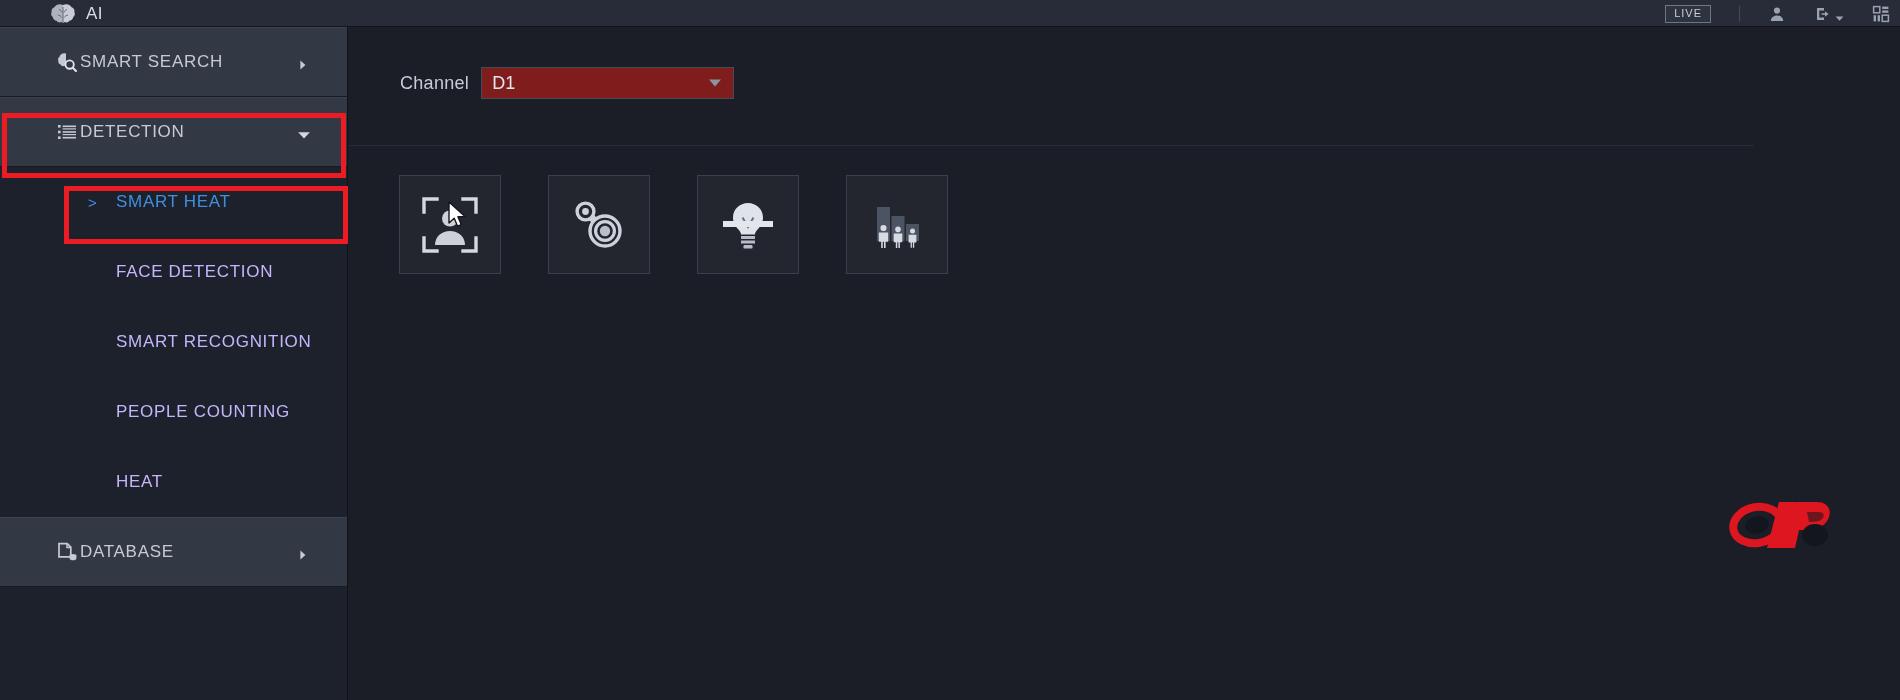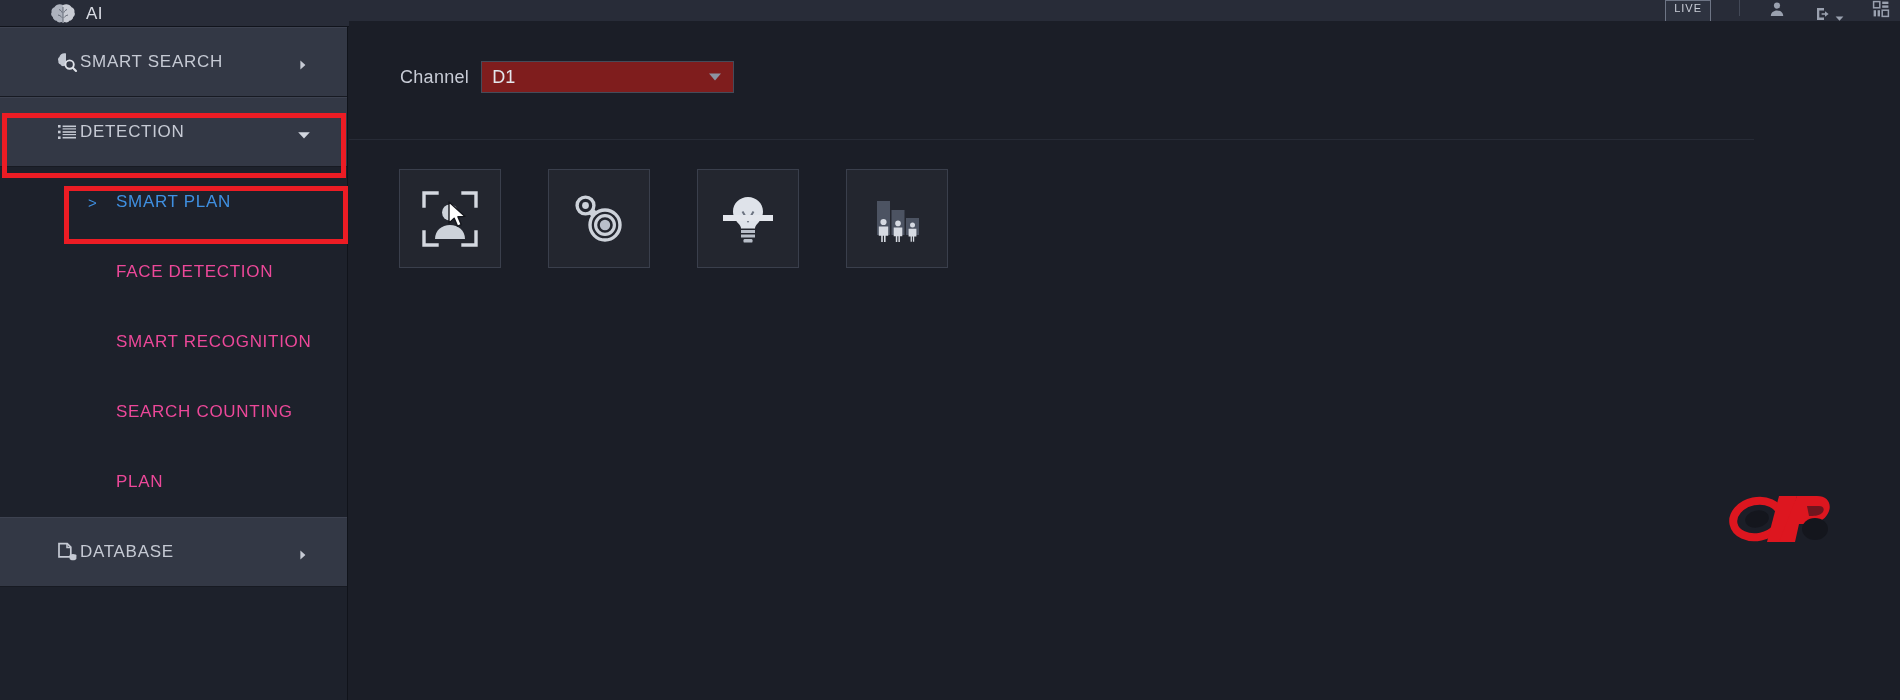--- a/index.html
+++ b/index.html
@@ -28,21 +28,21 @@
     height: 24px;
   }
   .ai-glyph { width: 26px; height: 22px; display:block; }
   .ai-text {
     color: #d9dce4; font-size: 17px; letter-spacing: .5px;
     line-height: 22px;
   }
 
   .topbar-right {
     position: absolute; right: 10px; top: 0;
-    height: 27px; display: flex; gap: 28px;
+    height: 27px; display: flex; align-items: center; gap: 28px;
   }
   .live-badge {
     border: 1px solid #6e7585;
     color: #c9cdd7;
     font-size: 11px; letter-spacing: 1px;
     padding: 1px 8px 2px 8px;
     line-height: 13px;
     background: #2e3340;
   }
   .tb-sep { width:1px; height:16px; background:#434957; }
@@ -78,21 +78,21 @@
   .side-row .s-label { margin-left: 80px; }
   .side-row .s-chev {
     position: absolute; right: 38px; top: 50%;
     transform: translateY(-50%);
     width: 12px; height: 12px;
   }
 
   .side-sub {
     height: 70px;
     display: flex; align-items: center;
-    color: #ec4899;
+    color: #c4b5fd;
     font-size: 17px;
     letter-spacing: .7px;
     padding-left: 116px;
     cursor: pointer;
     position: relative;
   }
   .side-sub.active { color: #3f8fe0; }
   .side-sub .sub-arrow {
     position: absolute; left: 88px; top: 50%;
     transform: translateY(-50%);
@@ -104,21 +104,21 @@
     position: absolute;
     border: 5px solid #ec1c24;
     pointer-events: none;
     z-index: 40;
   }
   #annot-parameters { left: 2px;  top: 113px; width: 344px; height: 65px; }
   #annot-smartplan  { left: 64px; top: 186px; width: 284px; height: 58px; }
 
   
   .main {
-    position: absolute; left: 349px; top: 21px;
+    position: absolute; left: 349px; top: 27px;
     width: 1551px; height: 673px;
     background: #1b1e27;
   }
   .channel-row {
     position: absolute; left: 51px; top: 40px;
     display: flex; align-items: center; gap: 12px;
   }
   .channel-label {
     color: #c8ccd6; font-size: 18px; letter-spacing: .3px;
   }
@@ -275,33 +275,33 @@
       <span class="s-label">DETECTION</span>
       <span class="s-chev">
         <svg width="14" height="12" viewBox="0 0 14 12">
             <path d="M1.2 3.2h11.6L7 9.6z" fill="#d2d6df"></path>
           </svg>
       </span>
     </div>
 
     <div class="side-sub active">
       <span class="sub-arrow">&gt;</span>
-      <span>SMART PLAN</span>
+      <span>SMART HEAT</span>
     </div>
     <div class="side-sub">
       <span>FACE DETECTION</span>
     </div>
     <div class="side-sub">
       <span>SMART RECOGNITION</span>
     </div>
     <div class="side-sub">
-      <span>SEARCH COUNTING</span>
+      <span>PEOPLE COUNTING</span>
     </div>
     <div class="side-sub">
-      <span>PLAN</span>
+      <span>HEAT</span>
     </div>
 
     <div class="side-row group">
       <span class="s-icon">
         <svg width="22" height="22" viewBox="0 0 22 22">
           <path d="M3 2.6h8.2l3.6 3.6v9.6H3z" fill="none" stroke="#c6cad4" stroke-width="1.7"></path>
           <path d="M11 2.6v3.8h3.8" fill="none" stroke="#c6cad4" stroke-width="1.5"></path>
           <ellipse cx="17" cy="14.4" rx="3.4" ry="1.5" fill="#c6cad4"></ellipse>
           <path d="M13.6 14.4v3.4c0 0.8 1.5 1.5 3.4 1.5s3.4-0.7 3.4-1.5v-3.4" fill="#c6cad4"></path>
         </svg>

